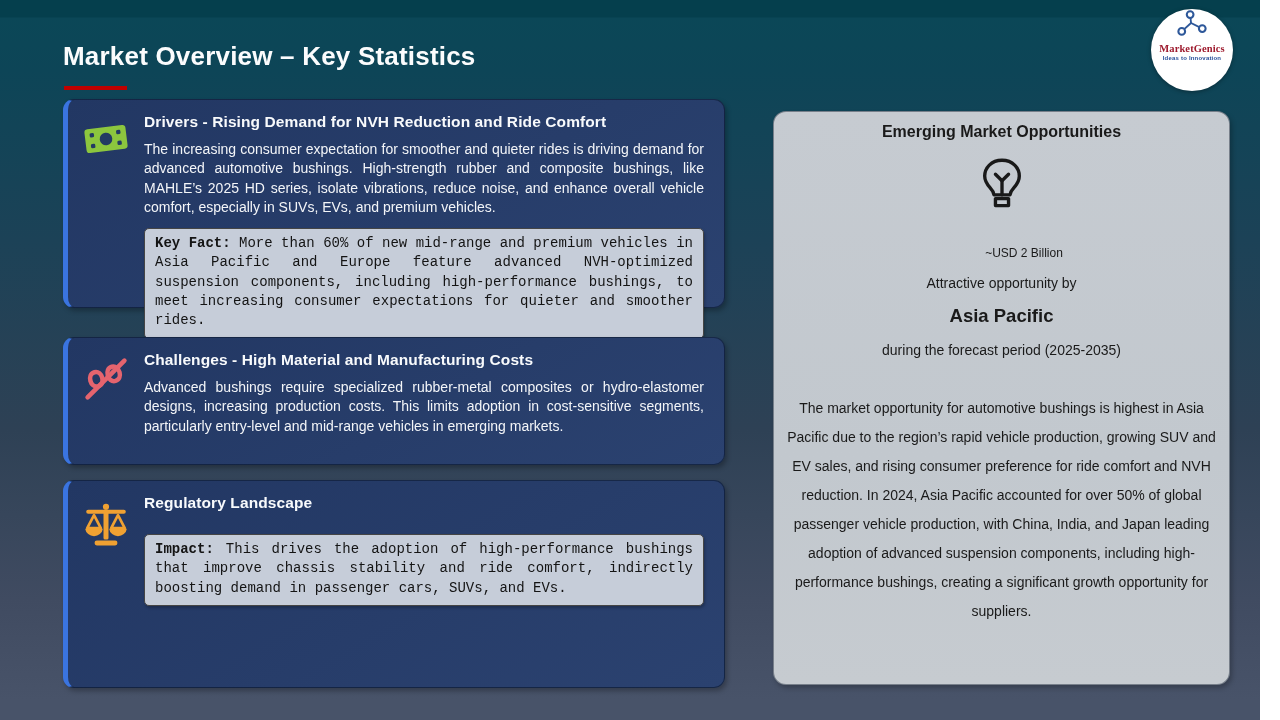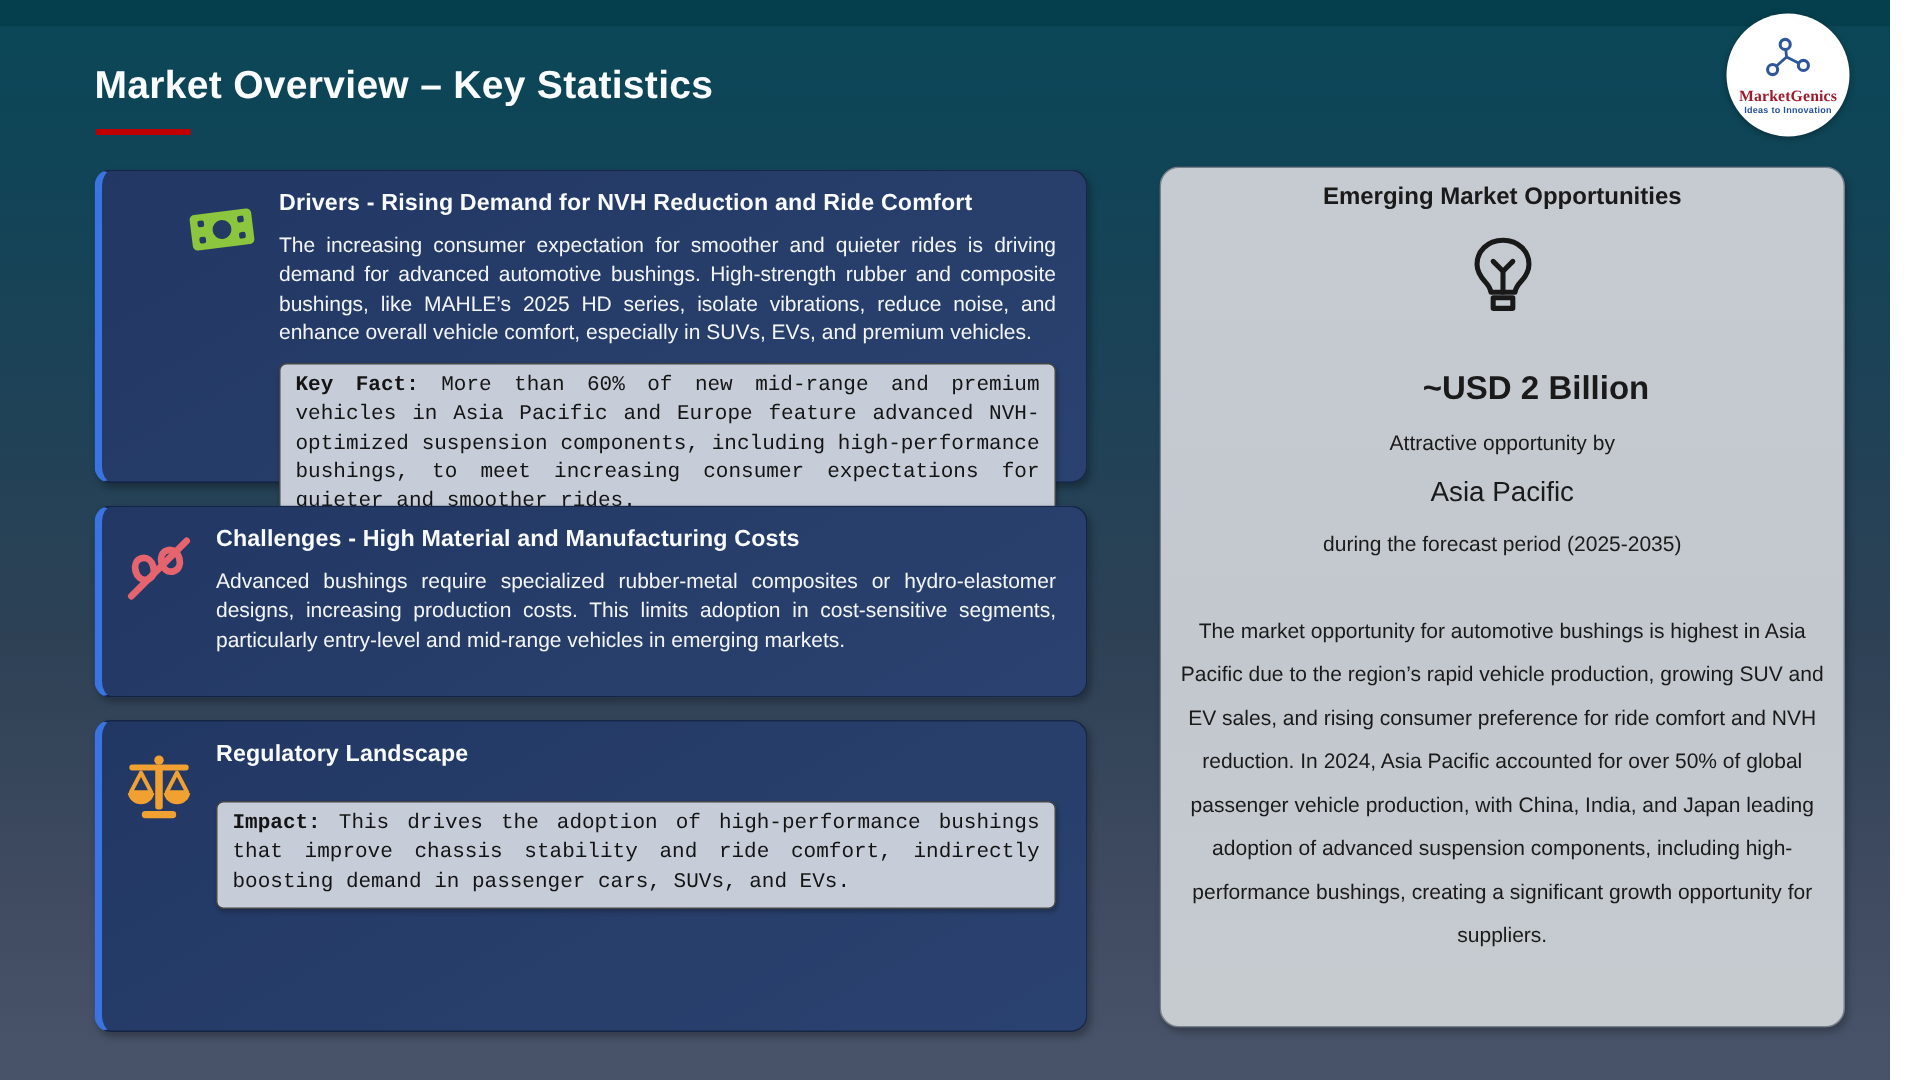--- a/index.html
+++ b/index.html
@@ -24,42 +24,42 @@
   .title-underline {
     position:absolute; left:64px; top:86px; width:63px; height:4px;
     background:#c00000;
   }
 
   
   .logo-badge {
     position:absolute; left:1151px; top:9px; width:82px; height:82px;
     background:#ffffff; border-radius:50%;
     box-shadow:0 1px 4px rgba(0,0,0,.35);
-    display:flex; flex-direction:column; align-items:center; justify-content:center;
+    display:flex; flex-direction:column; align-items:center; 
     text-align:center;
   }
   .logo-name {
     font-family:"Liberation Serif", serif; font-weight:bold;
     font-size:10.5px; color:#9e1b2e; margin-top:2px; letter-spacing:.1px;
   }
   .logo-tagline {
     font-size:6px; font-weight:bold; color:#27509b; margin-top:1px; letter-spacing:.2px;
   }
 
   
   .card {
     position:absolute; left:63px; width:662px;
     background:linear-gradient(150deg,#223763 0%, #273d6a 55%, #2b4270 100%);
     border:1px solid rgba(8,20,40,.55);
     border-left:5px solid #3a74e0;
     border-radius:11px;
     box-shadow:2px 3px 5px rgba(0,0,0,.28);
     display:flex; padding:13px 20px 12px 0;
   }
-  .card-1 { top:113px; height:209px;padding-left:42px; }
+  .card-1 { top:99px; height:209px; }
   .card-2 { top:337px; height:128px; }
   .card-3 { top:480px; height:208px; }
 
   .card-icon-col { width:76px; flex:0 0 76px; display:flex; justify-content:center; }
   .card-content { flex:1; min-width:0; }
 
   .card-title {
     font-size:15.5px; font-weight:bold; color:#f8fafc; margin-bottom:9px; letter-spacing:.1px;
   }
   .card-body {
@@ -76,23 +76,23 @@
   .opportunity-panel {
     position:absolute; left:773px; top:111px; width:457px; height:574px;
     background:linear-gradient(180deg,#c6cbd1 0%, #c2c8ce 60%, #c6cbd0 100%);
     border:1px solid rgba(55,65,80,.55);
     border-radius:13px;
     text-align:center; color:#1a1a1a;
     box-shadow:2px 3px 5px rgba(0,0,0,.25);
   }
   .panel-title { margin-top:11px; font-size:16px; font-weight:bold; }
   .lightbulb-wrap { margin-top:15px; height:58px; }
-  .opp-value   { margin-top:32px; font-size:22px; font-weight:bold;margin-left:45px; }
+  .opp-value   { margin-top:32px; font-size:12px; font-weight:normal;margin-left:45px; }
   .opp-subtitle{ margin-top:15px; font-size:14px; }
-  .opp-region  { margin-top:14px; font-size:18.5px; font-weight:normal; }
+  .opp-region  { margin-top:14px; font-size:18.5px; font-weight:bold; }
   .opp-period  { margin-top:15px; font-size:14px;text-align:center; }
   .opp-desc    { margin:36px 13px 0; font-size:14px; line-height:29px; }
 </style>
 </head>
 <body>
 
 <div class="slide">
 
   <div class="page-title">Market Overview – Key Statistics</div>
   <div class="title-underline"></div>

